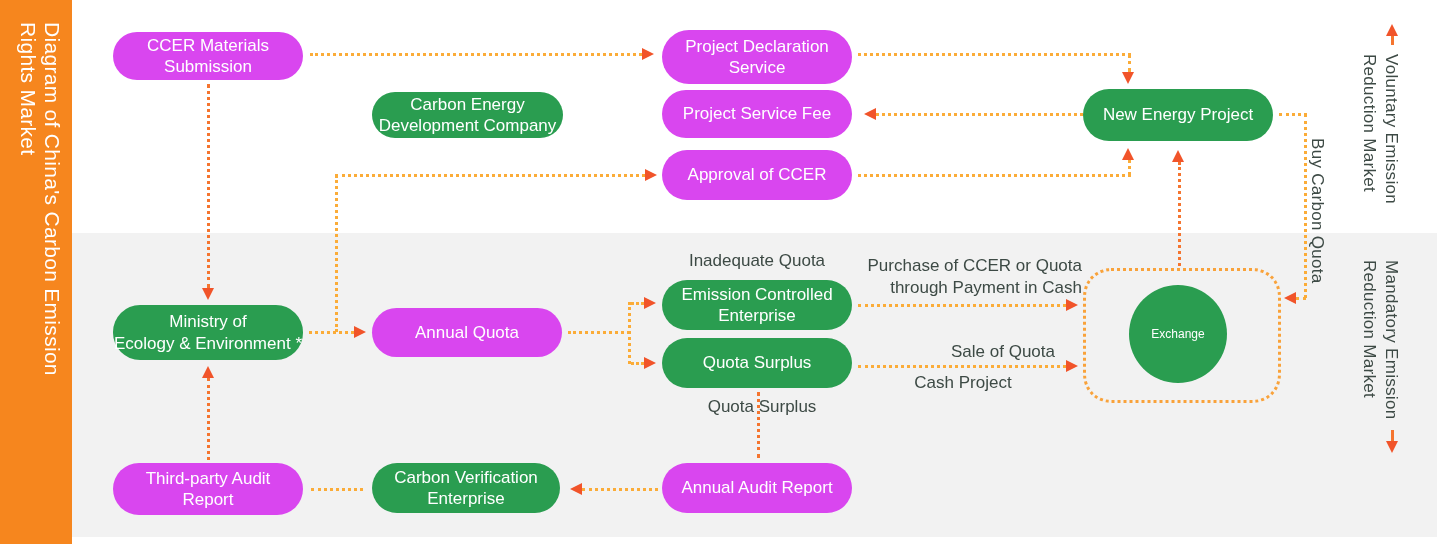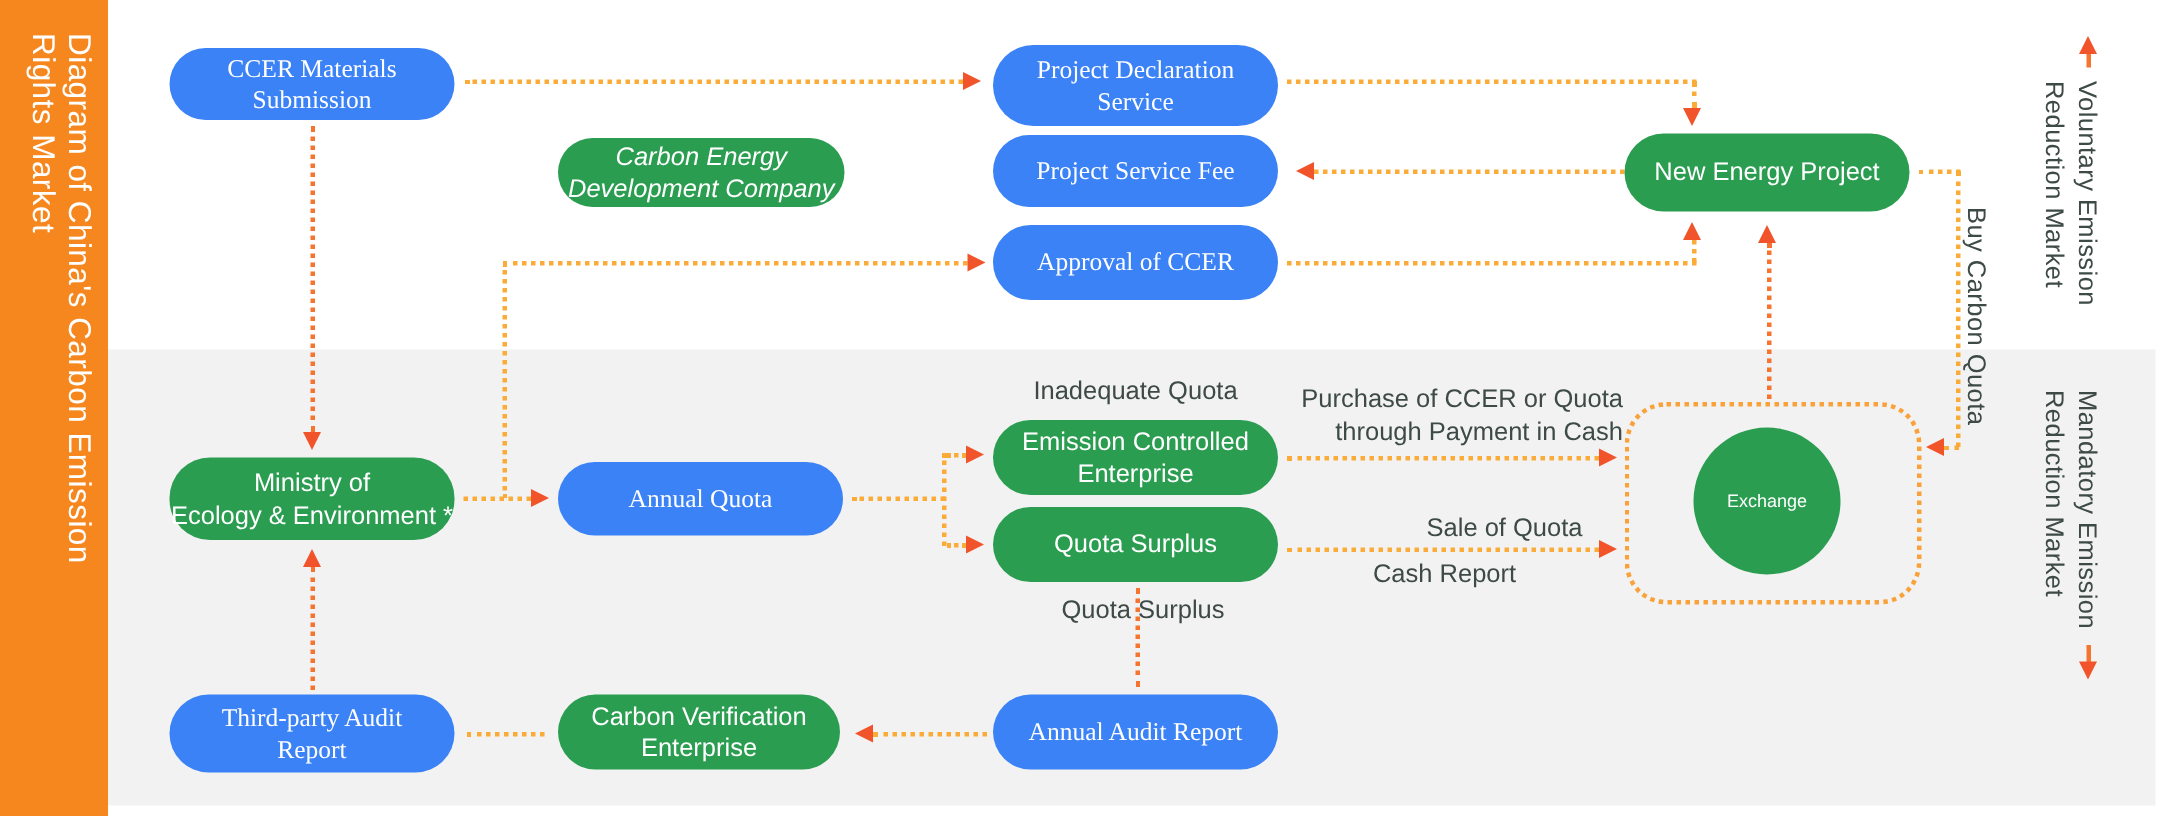--- a/index.html
+++ b/index.html
@@ -11,21 +11,21 @@
   .side-title{
     position:absolute;top:22px;right:8px;writing-mode:vertical-rl;white-space:pre-line;
     color:#ffffff;font-size:21px;line-height:24px;letter-spacing:0.3px;
   }
   .band{position:absolute;left:72px;top:233px;width:1365px;height:304px;background:#F2F2F2;}
   .node{
     position:absolute;display:flex;align-items:center;justify-content:center;
     text-align:center;color:#ffffff;font-size:17px;line-height:1.25;
     border-radius:27px;white-space:pre-line;
   }
-  .orange{background:#3b82f6;font-family:Liberation Serif, serif;}
+  .orange{background:#d946ef;}
   .green{background:#2A9D50;}
   .circle{border-radius:50%;font-size:12px;}
   .dashed-box{
     position:absolute;left:1083px;top:268px;width:192px;height:129px;
     border:3px dotted #F9A23A;border-radius:28px;background:transparent;
   }
   .lbl{
     position:absolute;color:#3D4A45;font-size:17px;line-height:1.3;
     text-align:center;white-space:pre-line;
   }
@@ -109,21 +109,21 @@
   <div class="hl" style="left:1296px;top:297px;width:10px;"></div>
   <div class="ar ar-l" style="left:1284px;top:292px;"></div>
 
   <div class="stem" style="left:1391px;top:33px;height:12px;"></div>
   <div class="ar ar-u" style="left:1386px;top:24px;"></div>
   <div class="stem" style="left:1391px;top:430px;height:12px;"></div>
   <div class="ar ar-d" style="left:1386px;top:441px;"></div>
 
   <div class="node orange" style="left:113px;top:32px;width:190px;height:48px;">CCER Materials
 Submission</div>
-  <div class="node green" style="left:372px;top:92px;width:191px;height:46px;font-style:italic;">Carbon Energy
+  <div class="node green" style="left:372px;top:92px;width:191px;height:46px;">Carbon Energy
 Development Company</div>
   <div class="node orange" style="left:662px;top:30px;width:190px;height:54px;">Project Declaration
 Service</div>
   <div class="node orange" style="left:662px;top:90px;width:190px;height:48px;">Project Service Fee</div>
   <div class="node orange" style="left:662px;top:150px;width:190px;height:50px;">Approval of CCER</div>
   <div class="node green" style="left:1083px;top:89px;width:190px;height:52px;">New Energy Project</div>
   <div class="node green" style="left:113px;top:305px;width:190px;height:55px;">Ministry of
 Ecology &amp; Environment *</div>
   <div class="node orange" style="left:372px;top:308px;width:190px;height:49px;">Annual Quota</div>
   <div class="node green" style="left:662px;top:280px;width:190px;height:50px;">Emission Controlled
@@ -136,21 +136,21 @@
   <div class="node orange" style="left:662px;top:463px;width:190px;height:50px;">Annual Audit Report</div>
 
   <div class="dashed-box"></div>
   <div class="node green circle" style="left:1129px;top:285px;width:98px;height:98px;">Exchange</div>
 
   <div class="lbl" style="left:662px;top:250px;width:190px;">Inadequate Quota</div>
   <div class="lbl" style="left:667px;top:396px;width:190px;">Quota Surplus</div>
   <div class="lbl" style="left:856px;top:255px;width:226px;text-align:right;">Purchase of CCER or Quota
 through Payment in Cash</div>
   <div class="lbl" style="left:908px;top:341px;width:190px;">Sale of Quota</div>
-  <div class="lbl" style="left:868px;top:372px;width:190px;">Cash Report</div>
+  <div class="lbl" style="left:868px;top:372px;width:190px;">Cash Project</div>
 
   <div class="vtext" style="left:1306px;top:138px;">Buy Carbon Quota</div>
   <div class="vtext" style="left:1358px;top:54px;">Voluntary Emission
 Reduction Market</div>
   <div class="vtext" style="left:1358px;top:260px;">Mandatory Emission
 Reduction Market</div>
 
 </div>
 
 </body></html>

